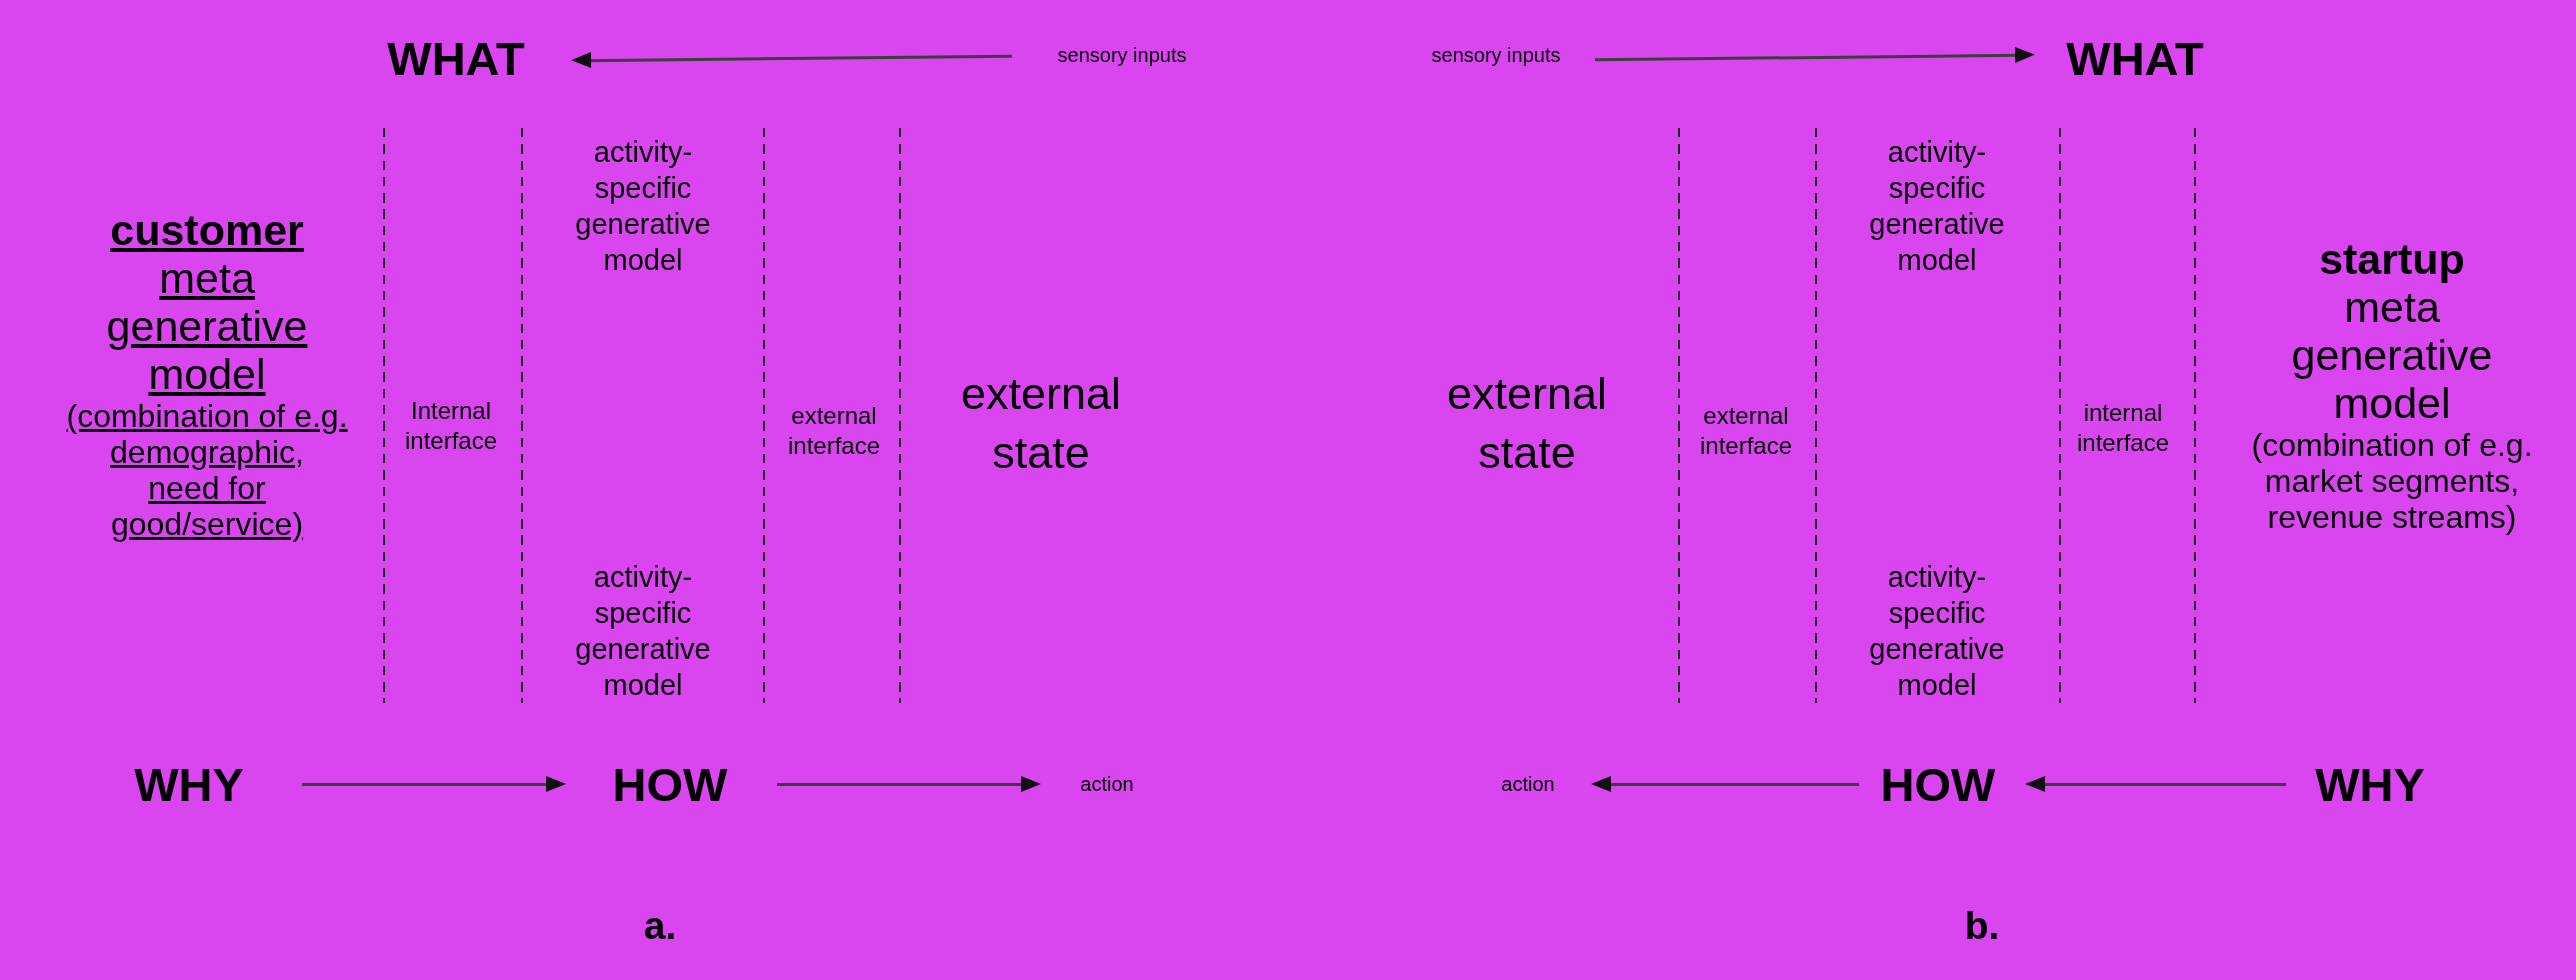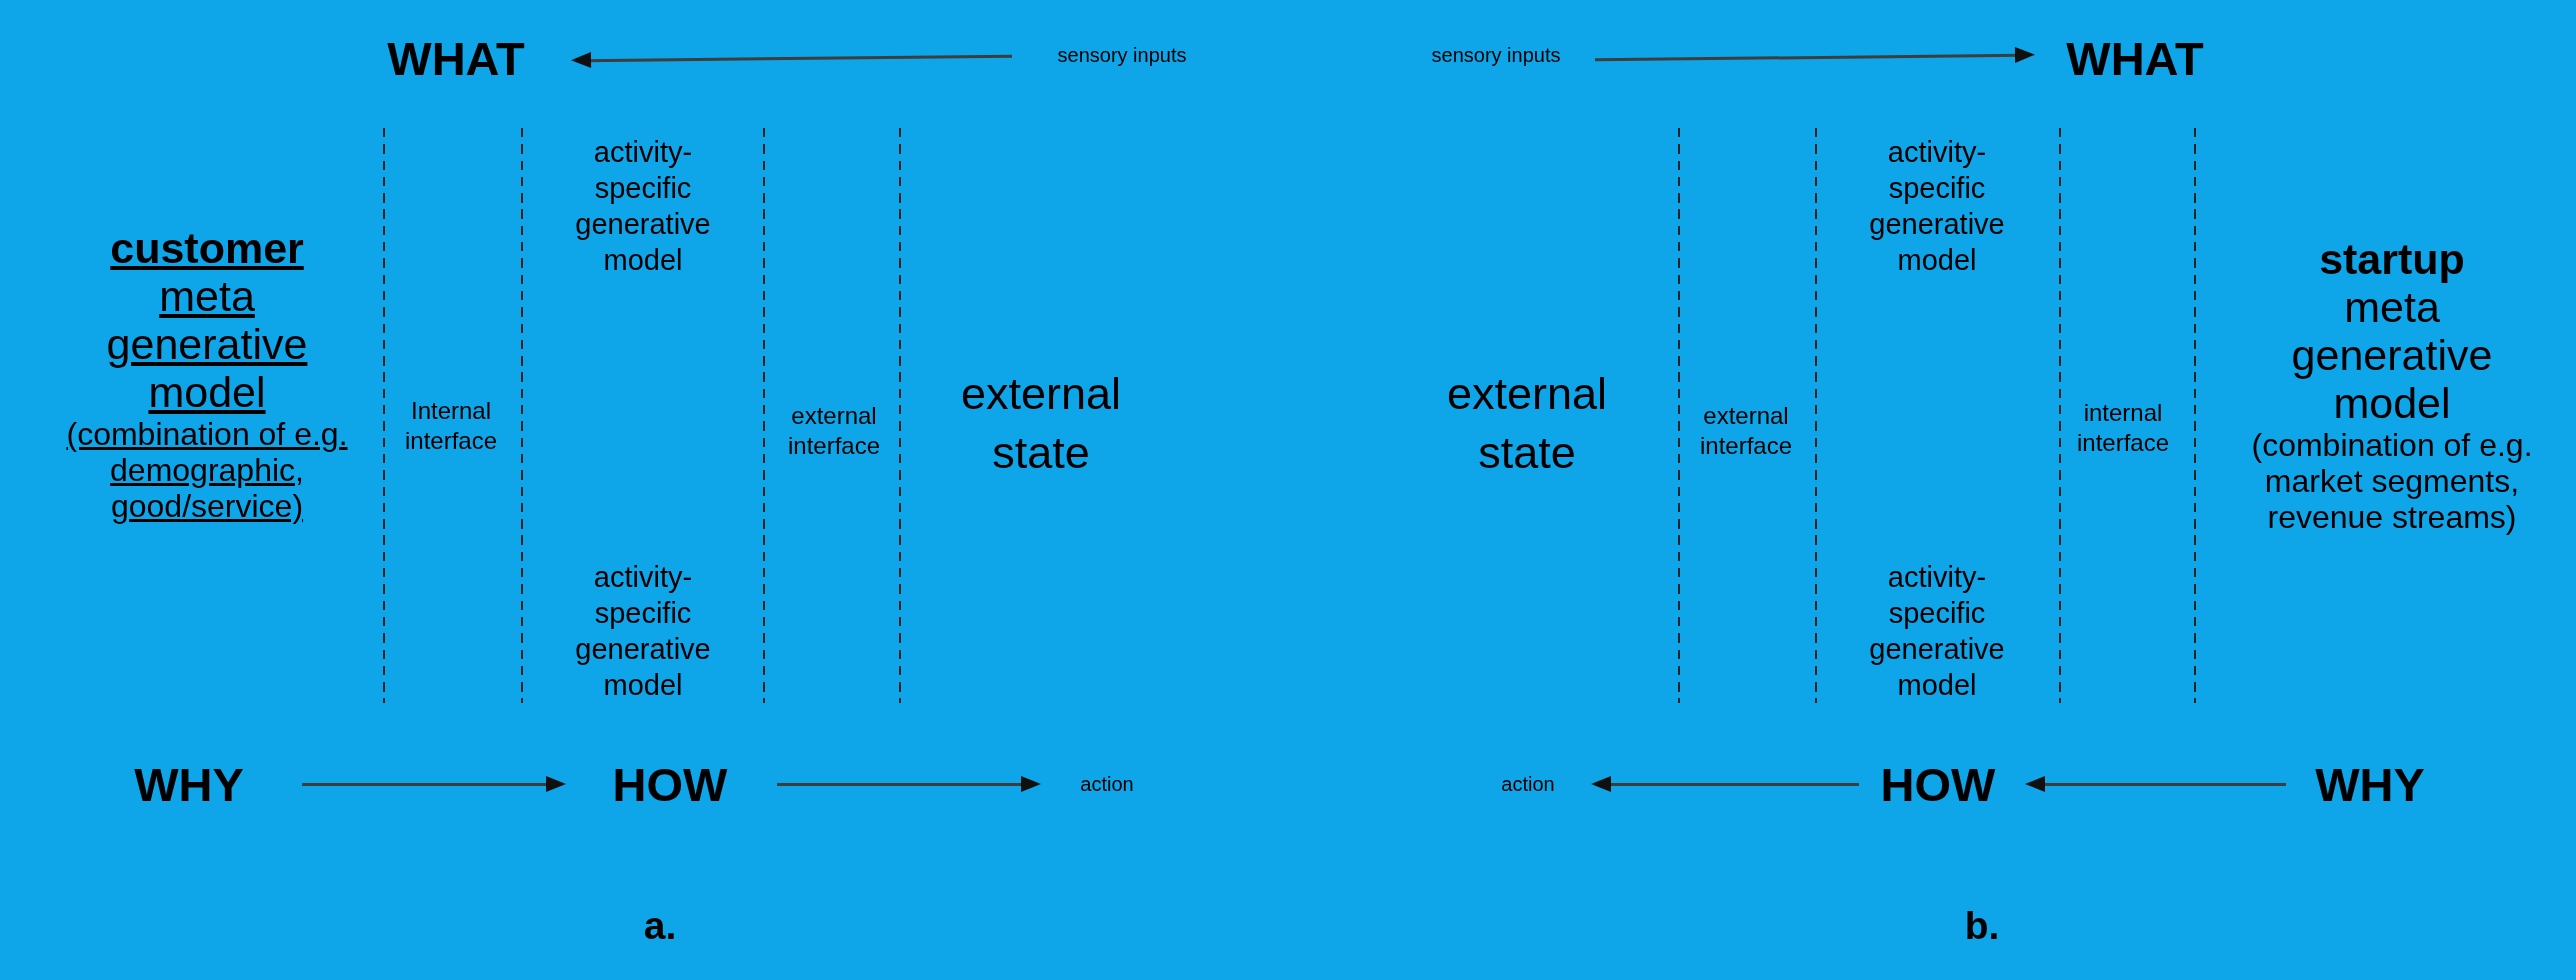--- a/index.html
+++ b/index.html
@@ -1,20 +1,20 @@
 <!DOCTYPE html>
 <html style="font-size:10px"><head>
 <meta charset="utf-8">
 <style>
   html, body { margin: 0; padding: 0; background: #ffffff; }
   .canvas {
     position: relative;
     width: 2576px;
     height: 981px;
-    background: #0ea5e9;
+    background: #d946ef;
     font-family: "Liberation Sans", sans-serif;
     color: #000000;
     overflow: hidden;
   }
   .txt {
     position: absolute;
     transform: translate(-50%, -50%);
     text-align: center;
     white-space: nowrap;
   }
@@ -72,20 +72,21 @@
     <div class="vdash" style="left:899px;"></div>
 
     <div class="txt entity" style="left:207px; top:374px;text-decoration:underline;">
       <div class="name">customer</div>
       <div>meta</div>
       <div>generative</div>
       <div>model</div>
       <div class="detail">
         <div>(combination of e.g.</div>
         <div>demographic,</div>
+        <div>need for</div>
         <div>good/service)</div>
       </div>
     </div>
 
     <div class="txt iface" style="left:451px; top:426px;">
       <div>Internal</div>
       <div>interface</div>
     </div>
 
     <div class="txt activity" style="left:643px; top:206px;">

